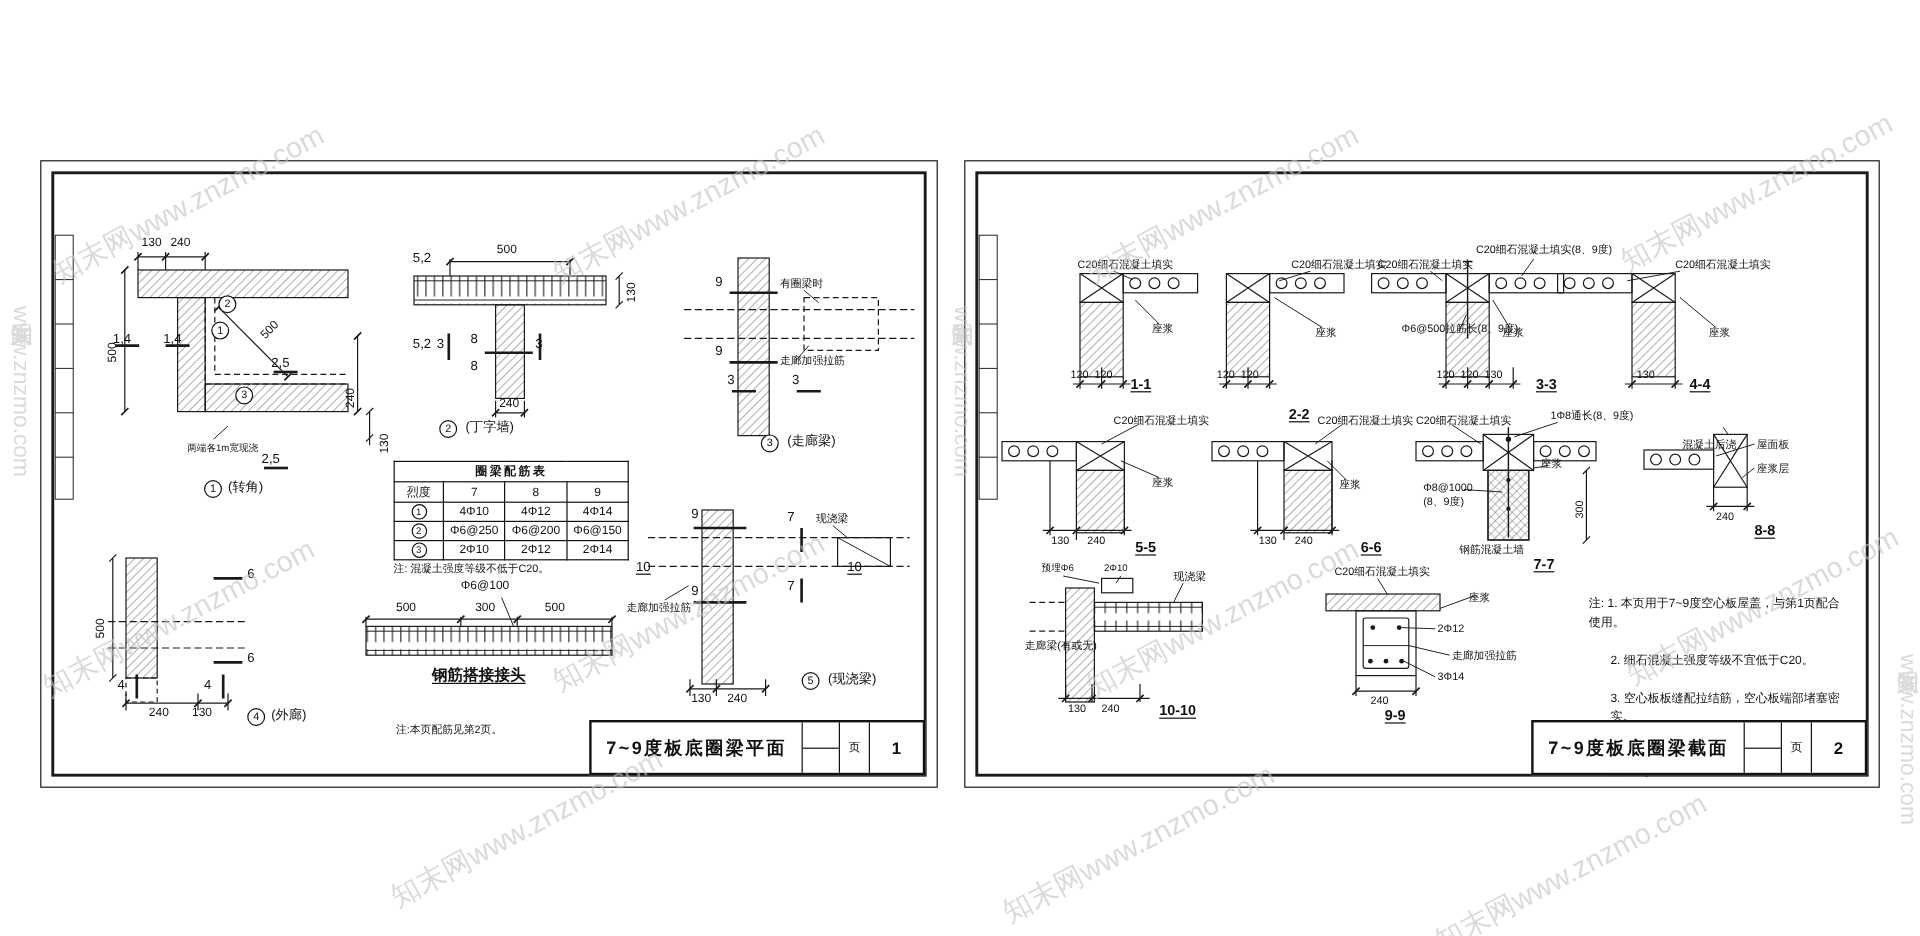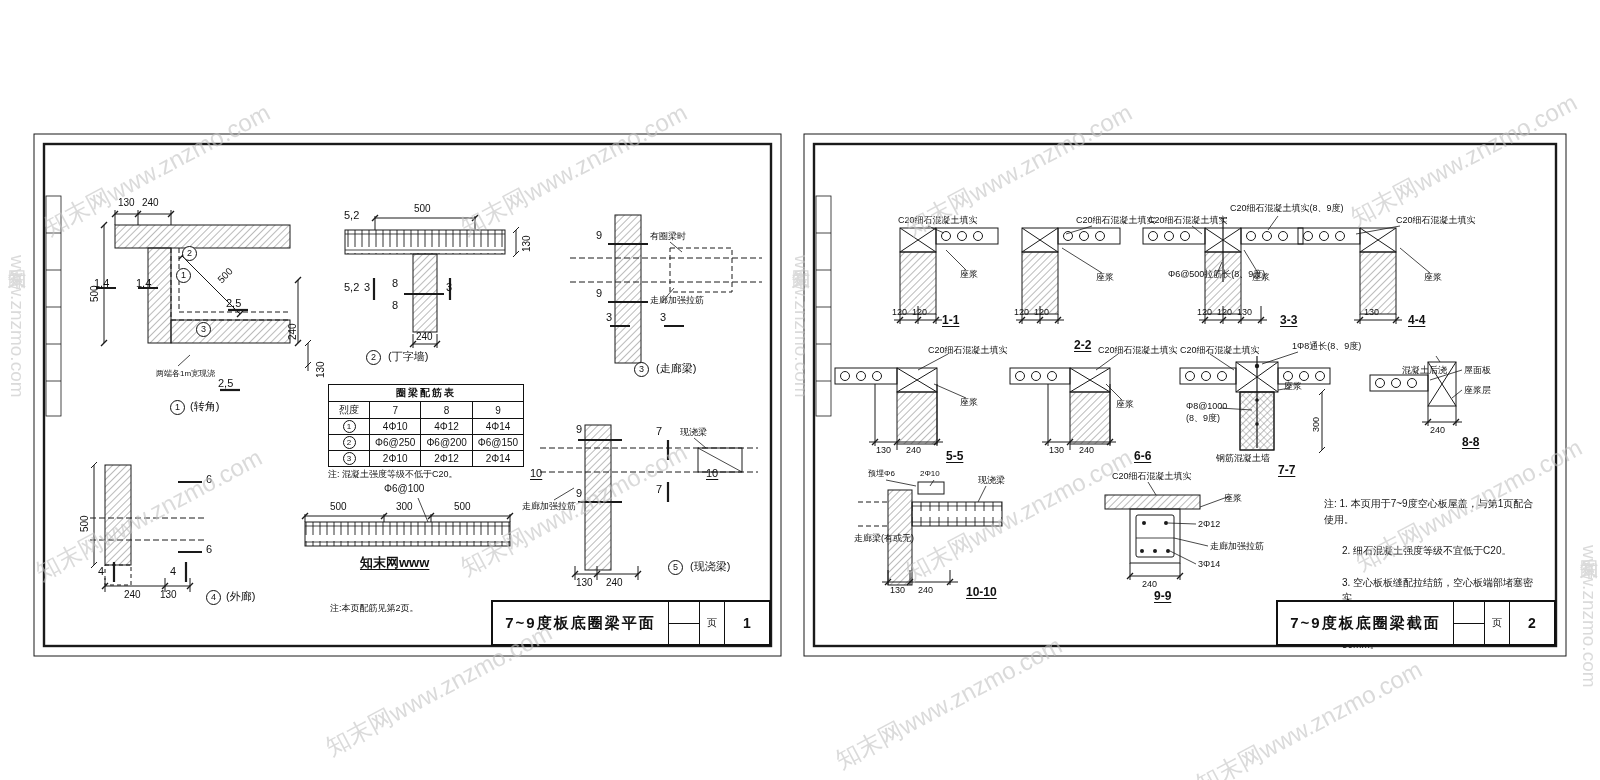--- a/index.html
+++ b/index.html
@@ -166,21 +166,21 @@
         <span class="lbl" style="left: 566px; top: 158px; font-size: 11px;">9</span>
         <span class="lbl" style="left: 576px; top: 182px; font-size: 11px;">3</span>
         <span class="lbl" style="left: 630px; top: 182px; font-size: 11px;">3</span>
         <span class="lbl" style="left: 620px; top: 166px; font-size: 9px;">走廊加强拉筋</span>
         <span class="lbl circ" style="left: 604px; top: 232px; font-size: 11px;">3</span>
         <span class="lbl" style="left: 626px; top: 233px; font-size: 11px;">(走廊梁)</span>
         <span class="lbl" style="left: 354px; top: 354px; font-size: 10px;">Φ6@100</span>
         <span class="lbl" style="left: 300px; top: 372px; font-size: 10px;">500</span>
         <span class="lbl" style="left: 366px; top: 372px; font-size: 10px;">300</span>
         <span class="lbl" style="left: 424px; top: 372px; font-size: 10px;">500</span>
-        <span class="lbl und bold" style="left: 330px; top: 426px; font-size: 13px;">知末网www</span>
+        <span class="lbl und bold" style="left: 330px; top: 426px; font-size: 13px;">钢筋搭接接头</span>
         <span class="lbl" style="left: 50px; top: 402px; font-size: 10px; transform: rotate(-90deg);">500</span>
         <span class="lbl" style="left: 176px; top: 344px; font-size: 11px;">6</span>
         <span class="lbl" style="left: 176px; top: 414px; font-size: 11px;">6</span>
         <span class="lbl" style="left: 68px; top: 436px; font-size: 11px;">4</span>
         <span class="lbl" style="left: 140px; top: 436px; font-size: 11px;">4</span>
         <span class="lbl" style="left: 94px; top: 460px; font-size: 10px;">240</span>
         <span class="lbl" style="left: 130px; top: 460px; font-size: 10px;">130</span>
         <span class="lbl circ" style="left: 176px; top: 460px; font-size: 11px;">4</span>
         <span class="lbl" style="left: 196px; top: 461px; font-size: 11px;">(外廊)</span>
         <span class="lbl" style="left: 546px; top: 294px; font-size: 11px;">9</span>

